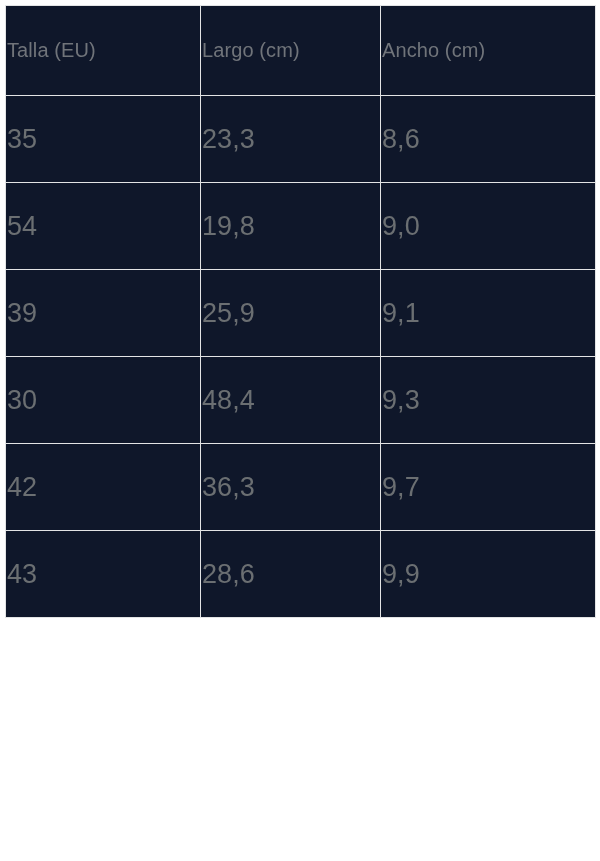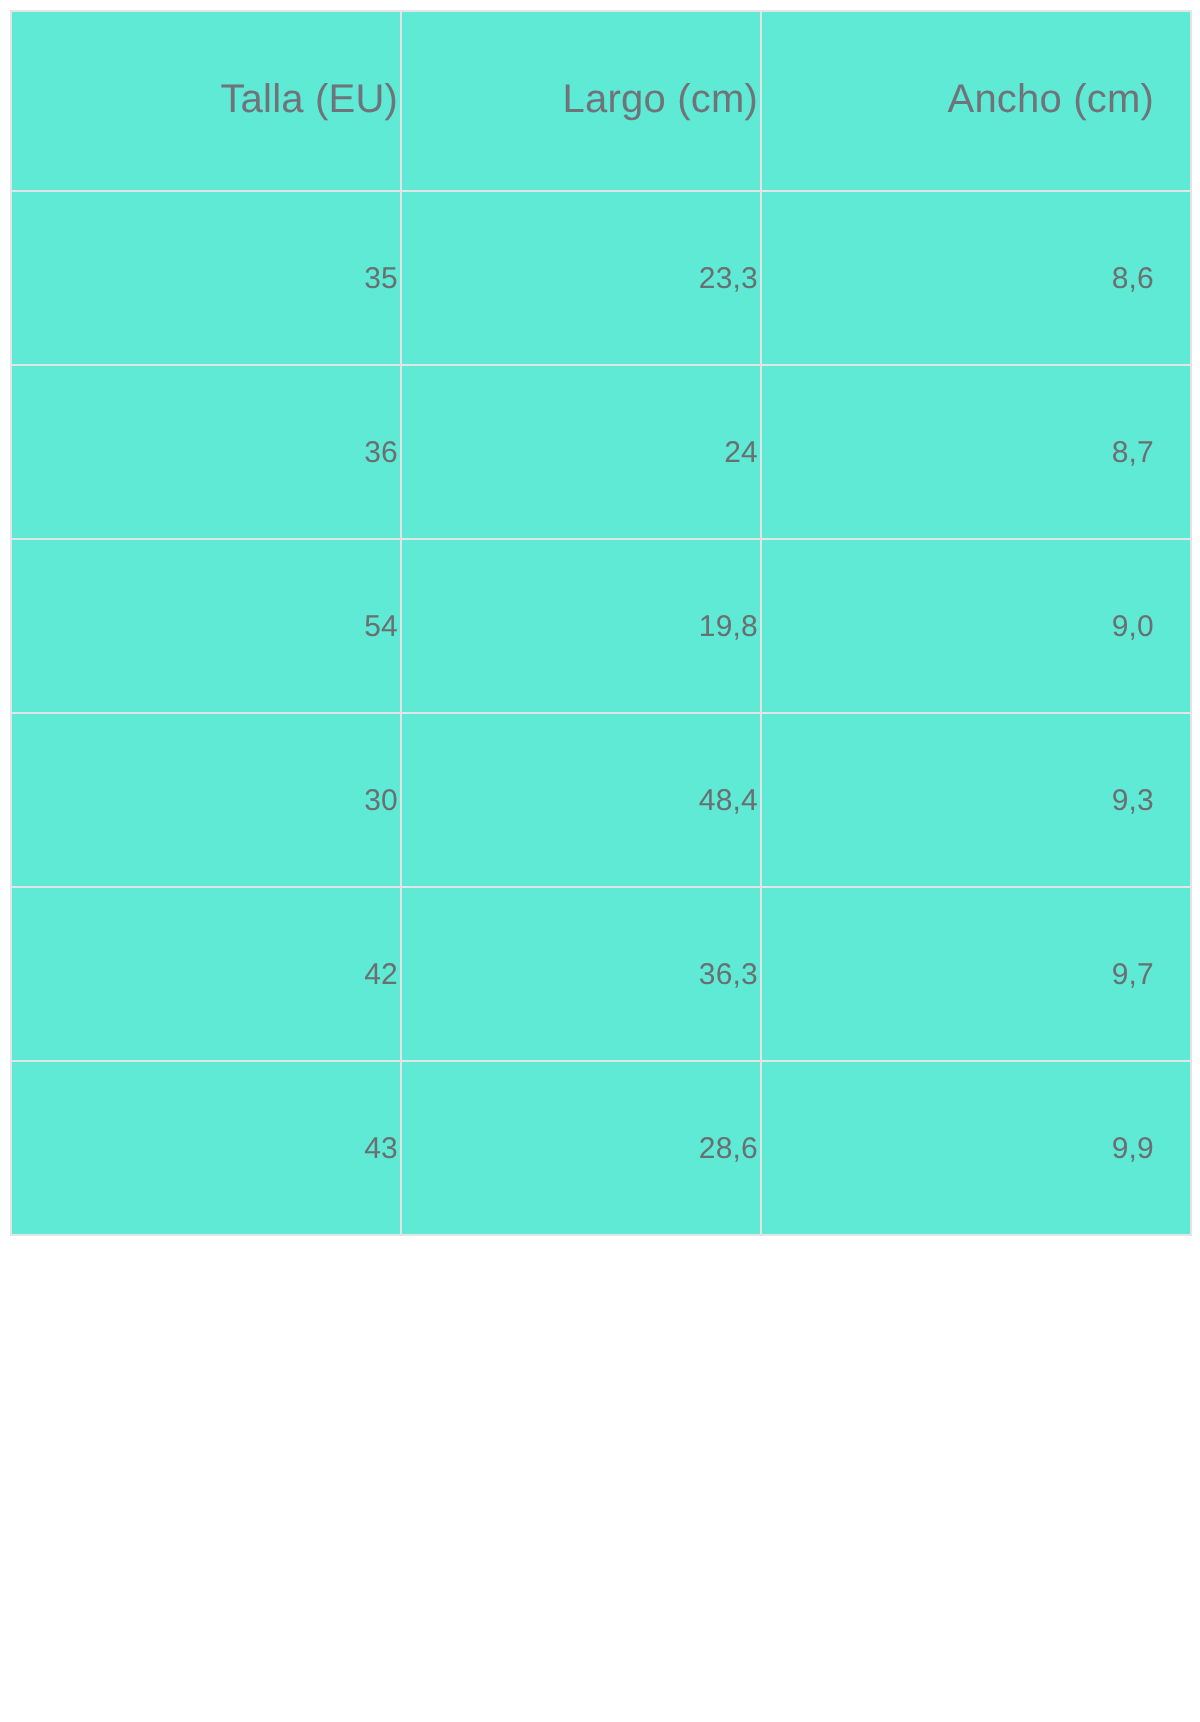--- a/index.html
+++ b/index.html
@@ -32,38 +32,38 @@
     border: 1px solid #e3e4e5;
   }
 
   table.size-table col.col-size  { width: 195px; }
   table.size-table col.col-len   { width: 180px; }
   table.size-table col.col-width { width: 215px; }
 
   table.size-table th,
   table.size-table td {
     border: 1px solid #e3e4e5;
-    text-align: right;
+    text-align: left;
     vertical-align: middle;
     color: #6e7276;
     font-weight: 400;
     font-stretch: condensed;
     letter-spacing: 0.1px;
-    background: #5eead4;
+    background: #0f172a;
   }
 
   table.size-table thead th {
     height: 87px;
     font-size: 20px;
     color: #70747a;
   }
 
   table.size-table tbody td {
     height: 84px;
-    font-size: 15px;
+    font-size: 27px;
     color: #6b6f72;
   }
 
   
   table.size-table th.c-width,
   table.size-table td.c-width {
     padding-right: 18px;
   }
 </style>
 </head>
@@ -83,28 +83,28 @@
         <th class="c-width">Ancho (cm)</th>
       </tr>
     </thead>
     <tbody>
       <tr>
         <td class="c-size">35</td>
         <td class="c-len">23,3</td>
         <td class="c-width">8,6</td>
       </tr>
       <tr>
-        <td class="c-size">36</td>
-        <td class="c-len">24</td>
-        <td class="c-width">8,7</td>
-      </tr>
-      <tr>
         <td class="c-size">54</td>
         <td class="c-len">19,8</td>
         <td class="c-width">9,0</td>
+      </tr>
+      <tr>
+        <td class="c-size">39</td>
+        <td class="c-len">25,9</td>
+        <td class="c-width">9,1</td>
       </tr>
       <tr>
         <td class="c-size">30</td>
         <td class="c-len">48,4</td>
         <td class="c-width">9,3</td>
       </tr>
       <tr>
         <td class="c-size">42</td>
         <td class="c-len">36,3</td>
         <td class="c-width">9,7</td>

